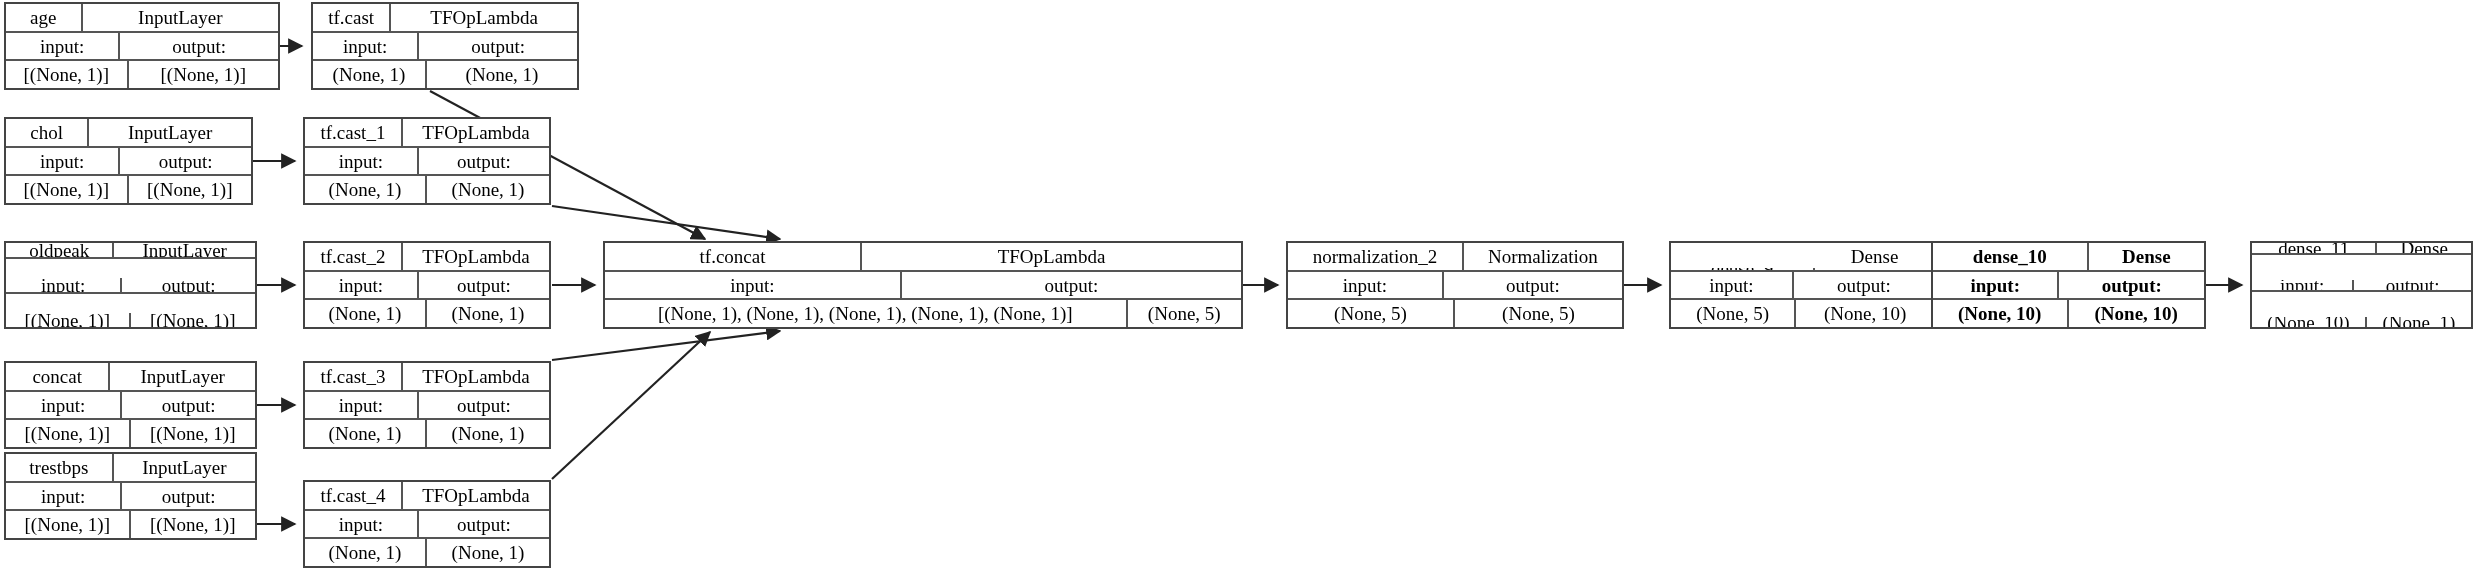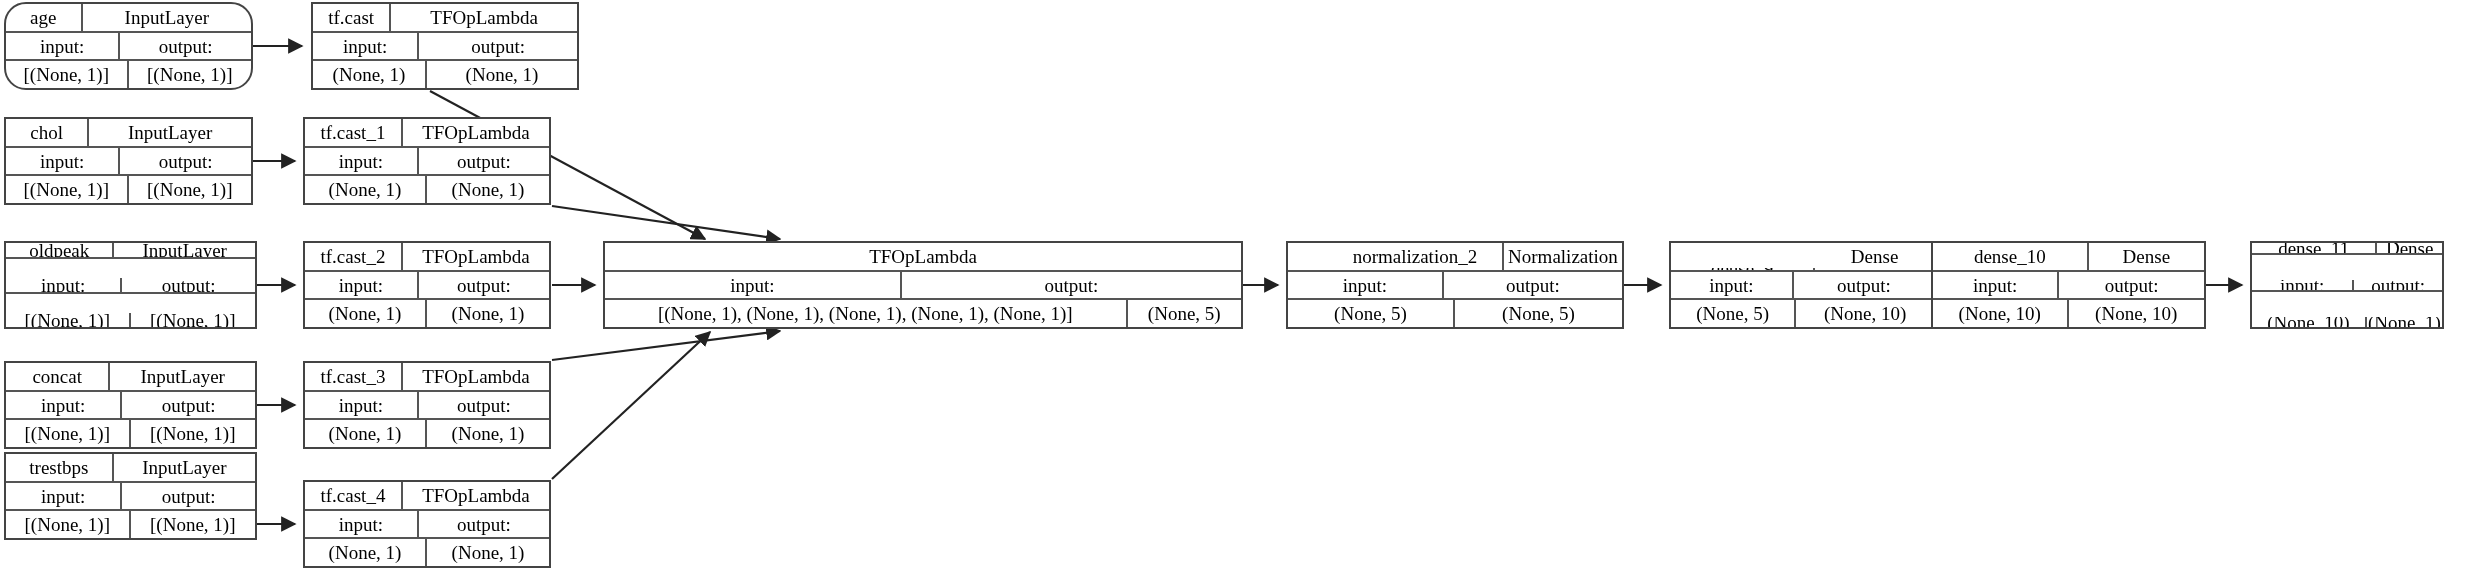--- a/index.html
+++ b/index.html
@@ -73,21 +73,21 @@
         <path d="M 552,360 L 780,331" marker-end="url(#arrow)"></path>
         <path d="M 552,479 L 710,332" marker-end="url(#arrow)"></path>
         <path d="M 1243,285 L 1278,285" marker-end="url(#arrow)"></path>
         <path d="M 1624,285 L 1661,285" marker-end="url(#arrow)"></path>
         <path d="M 1936,285 L 1923,285" marker-end="url(#arrow)"></path>
         <path d="M 2206,285 L 2242,285" marker-end="url(#arrow)"></path>
       </g>
   </svg>
 
   <div id="node-layer">
-      <div class="node" style="left: 4px; top: 2px; width: 249px; height: 88px; border-radius: 22px;">
+      <div class="node" style="left: 4px; top: 2px; width: 276px; height: 88px;">
         <div class="row r1">
           <div class="cell divider" style="flex: 0 0 76.5718px;">age</div>
           <div class="cell" style="flex: 1 1 auto;">InputLayer</div>
         </div>
         <div class="row r2">
           <div class="cell divider" style="flex: 0 0 114.315px;">input:</div>
           <div class="cell" style="flex: 1 1 auto;">output:</div>
         </div>
         <div class="row r3">
           <div class="cell divider" style="flex: 0 0 122.5px;">[(None, 1)]</div>
@@ -215,34 +215,35 @@
           <div class="cell divider" style="flex: 0 0 113.849px;">input:</div>
           <div class="cell" style="flex: 1 1 auto;">output:</div>
         </div>
         <div class="row r3">
           <div class="cell divider" style="flex: 0 0 122px;">(None, 1)</div>
           <div class="cell" style="flex: 1 1 auto;">(None, 1)</div>
         </div>
       </div>
       <div class="node" style="left: 603px; top: 241px; width: 640px; height: 88px;">
         <div class="row r1">
+          <div class="cell divider" style="flex: 0 0 257.031px;">tf.concat</div>
           <div class="cell" style="flex: 1 1 auto;">TFOpLambda</div>
         </div>
         <div class="row r2">
           <div class="cell divider" style="flex: 0 0 296.753px;">input:</div>
           <div class="cell" style="flex: 1 1 auto;">output:</div>
         </div>
         <div class="row r3">
           <div class="cell divider" style="flex: 0 0 522.549px;">[(None, 1), (None, 1), (None, 1), (None, 1), (None, 1)]</div>
           <div class="cell" style="flex: 1 1 auto;">(None, 5)</div>
         </div>
       </div>
       <div class="node" style="left: 1286px; top: 241px; width: 338px; height: 88px;">
         <div class="row r1">
-          <div class="cell divider" style="flex: 0 0 175.87px; margin-left: 40px;">normalization_2</div>
+          <div class="cell divider" style="flex: 0 0 175.87px;">normalization_2</div>
           <div class="cell" style="flex: 1 1 auto;">Normalization</div>
         </div>
         <div class="row r2">
           <div class="cell divider" style="flex: 0 0 155.842px;">input:</div>
           <div class="cell" style="flex: 1 1 auto;">output:</div>
         </div>
         <div class="row r3">
           <div class="cell divider" style="flex: 0 0 167px;">(None, 5)</div>
           <div class="cell" style="flex: 1 1 auto;">(None, 5)</div>
         </div>
@@ -254,35 +255,35 @@
         </div>
         <div class="row r2">
           <div class="cell divider" style="flex: 0 0 122.714px;">input:</div>
           <div class="cell" style="flex: 1 1 auto;">output:</div>
         </div>
         <div class="row r3">
           <div class="cell divider" style="flex: 0 0 125.226px;">(None, 5)</div>
           <div class="cell" style="flex: 1 1 auto;">(None, 10)</div>
         </div>
       </div>
-      <div class="node" style="left: 1931px; top: 241px; width: 275px; height: 88px;">
+      <div class="node" style="left: 1931px; top: 241px; width: 275px; height: 88px; font-weight: bold;">
         <div class="row r1">
           <div class="cell divider" style="flex: 0 0 155.654px;">dense_10</div>
           <div class="cell" style="flex: 1 1 auto;">Dense</div>
         </div>
         <div class="row r2">
           <div class="cell divider" style="flex: 0 0 126.447px;">input:</div>
           <div class="cell" style="flex: 1 1 auto;">output:</div>
         </div>
         <div class="row r3">
           <div class="cell divider" style="flex: 0 0 135.5px;">(None, 10)</div>
           <div class="cell" style="flex: 1 1 auto;">(None, 10)</div>
         </div>
       </div>
-      <div class="node" style="left: 2250px; top: 241px; width: 194px; height: 88px; gap: 25px;">
+      <div class="node" style="left: 2250px; top: 241px; width: 223px; height: 88px; gap: 25px;">
         <div class="row r1">
           <div class="cell divider" style="flex: 0 0 125.383px;">dense_11</div>
           <div class="cell" style="flex: 1 1 auto;">Dense</div>
         </div>
         <div class="row r2">
           <div class="cell divider" style="flex: 0 0 102.184px;">input:</div>
           <div class="cell" style="flex: 1 1 auto;">output:</div>
         </div>
         <div class="row r3">
           <div class="cell divider" style="flex: 0 0 114.724px;">(None, 10)</div>

